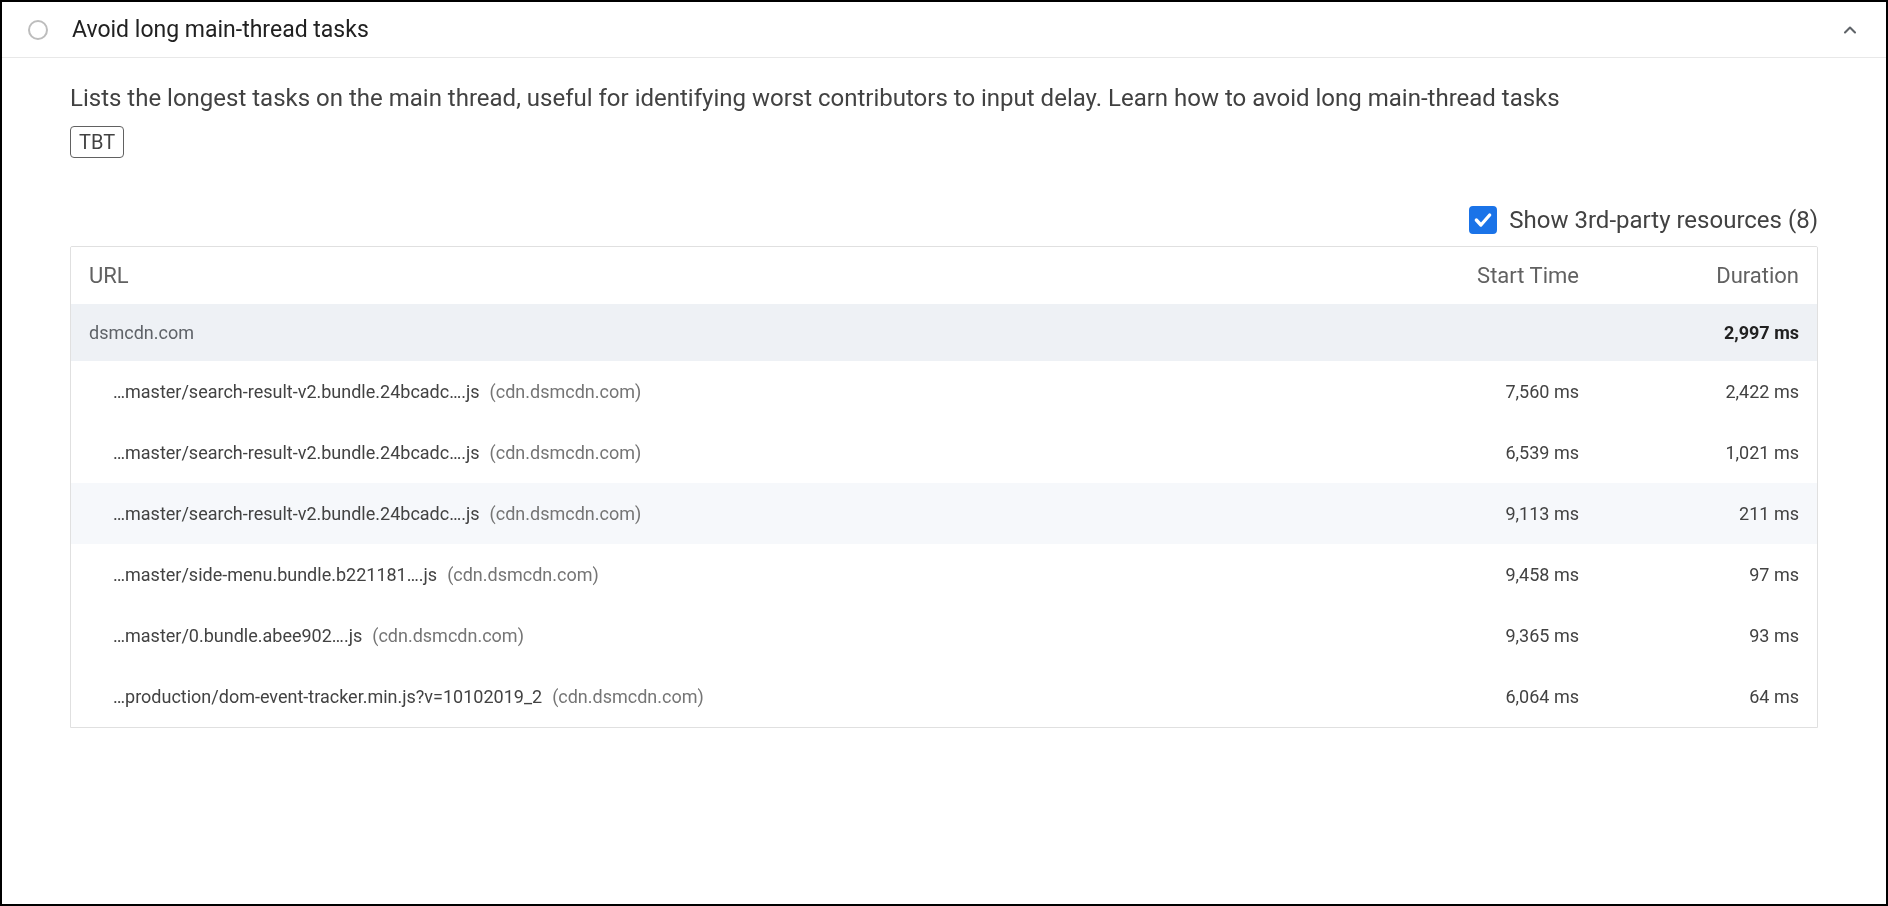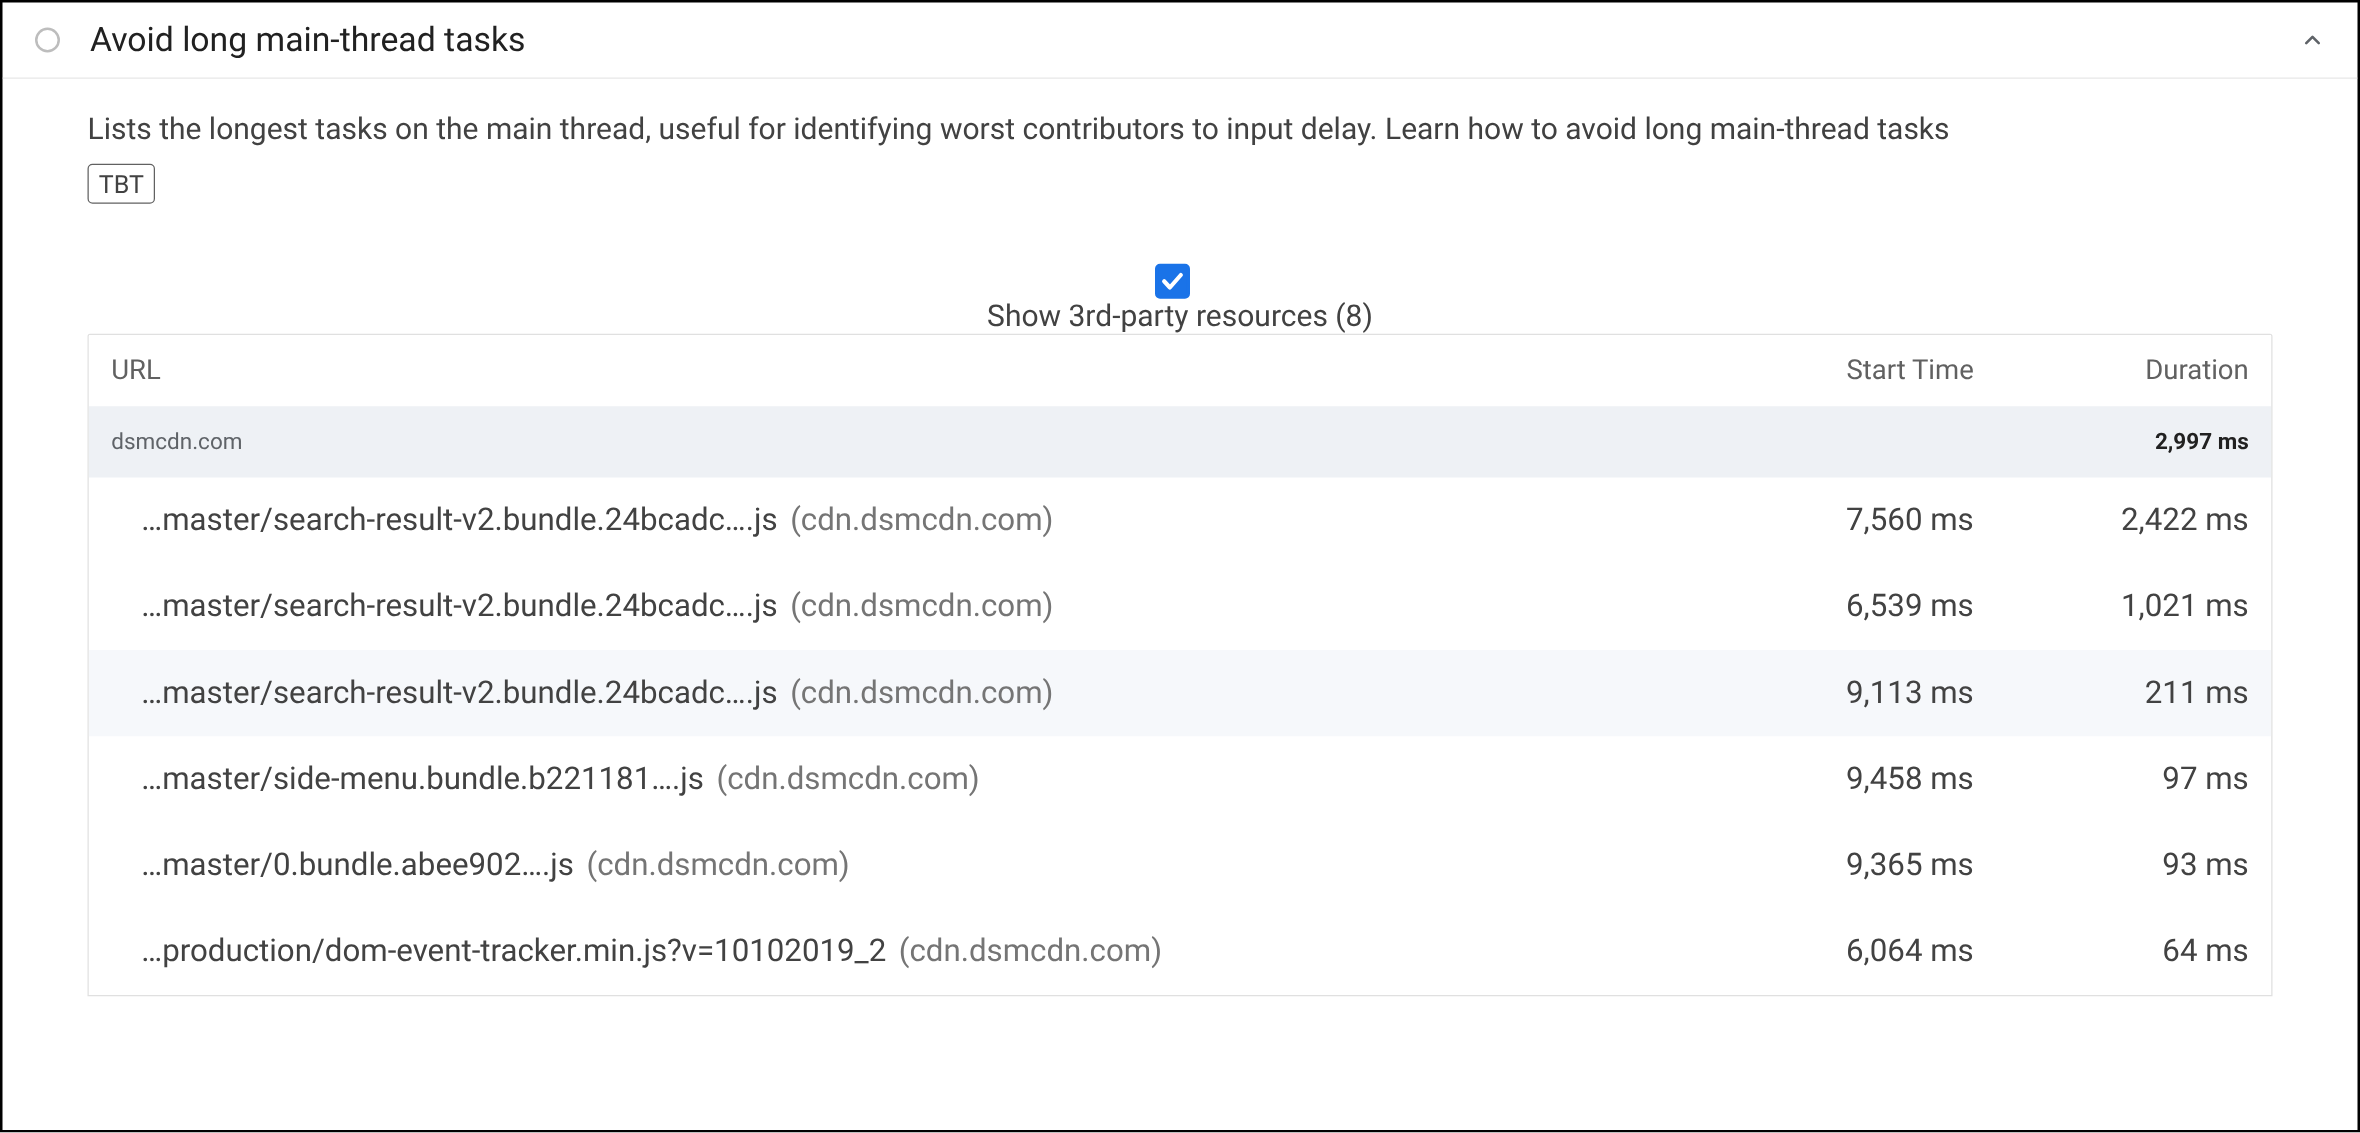--- a/index.html
+++ b/index.html
@@ -26,21 +26,21 @@
   }
   .status-circle {
     width: 20px;
     height: 20px;
     border: 2.5px solid #bdbdbd;
     border-radius: 50%;
     flex: 0 0 auto;
     margin-right: 24px;
   }
   .header-title {
-    font-size: 27px;
+    font-size: 23px;
     font-weight: 400;
     color: #212121;
     flex: 1 1 auto;
   }
   .chevron-up {
     width: 20px;
     height: 20px;
     color: #5f6368;
     flex: 0 0 auto;
   }
@@ -66,24 +66,23 @@
     font-size: 20px;
     color: #424242;
     margin-top: 10px;
     line-height: 1.4;
   }
   .toggle-row {
     display: flex;
     justify-content: flex-end;
     align-items: center;
     margin-top: 48px;
-    margin-bottom: 0;
+    margin-bottom: 12px;
     font-size: 24px;
     color: #424242;
-    flex-direction: column;
   }
   .checkbox {
     width: 28px;
     height: 28px;
     border: 3px solid #1a73e8;
     border-radius: 4px;
     background: #1a73e8;
     display: inline-flex;
     align-items: center;
     justify-content: center;
@@ -117,21 +116,21 @@
     color: #5f6368;
   }
   .group-row .g-total {
     grid-column: 3;
     text-align: right;
     font-weight: 700;
     color: #212121;
   }
   .row {
     padding: 20px 18px 20px 42px;
-    font-size: 25px;
+    font-size: 18px;
     color: #424242;
   }
   .row.alt { background: #f6f8fb; }
   .row .c-start, .row .c-dur { text-align: right; color: #424242; }
   .row .c-url { display: flex; align-items: baseline; gap: 10px; min-width: 0; }
   .row .c-url .path { color: #424242; white-space: nowrap; }
   .row .c-url .host { color: #757575; white-space: nowrap; }
 </style>
 </head>
 <body>

